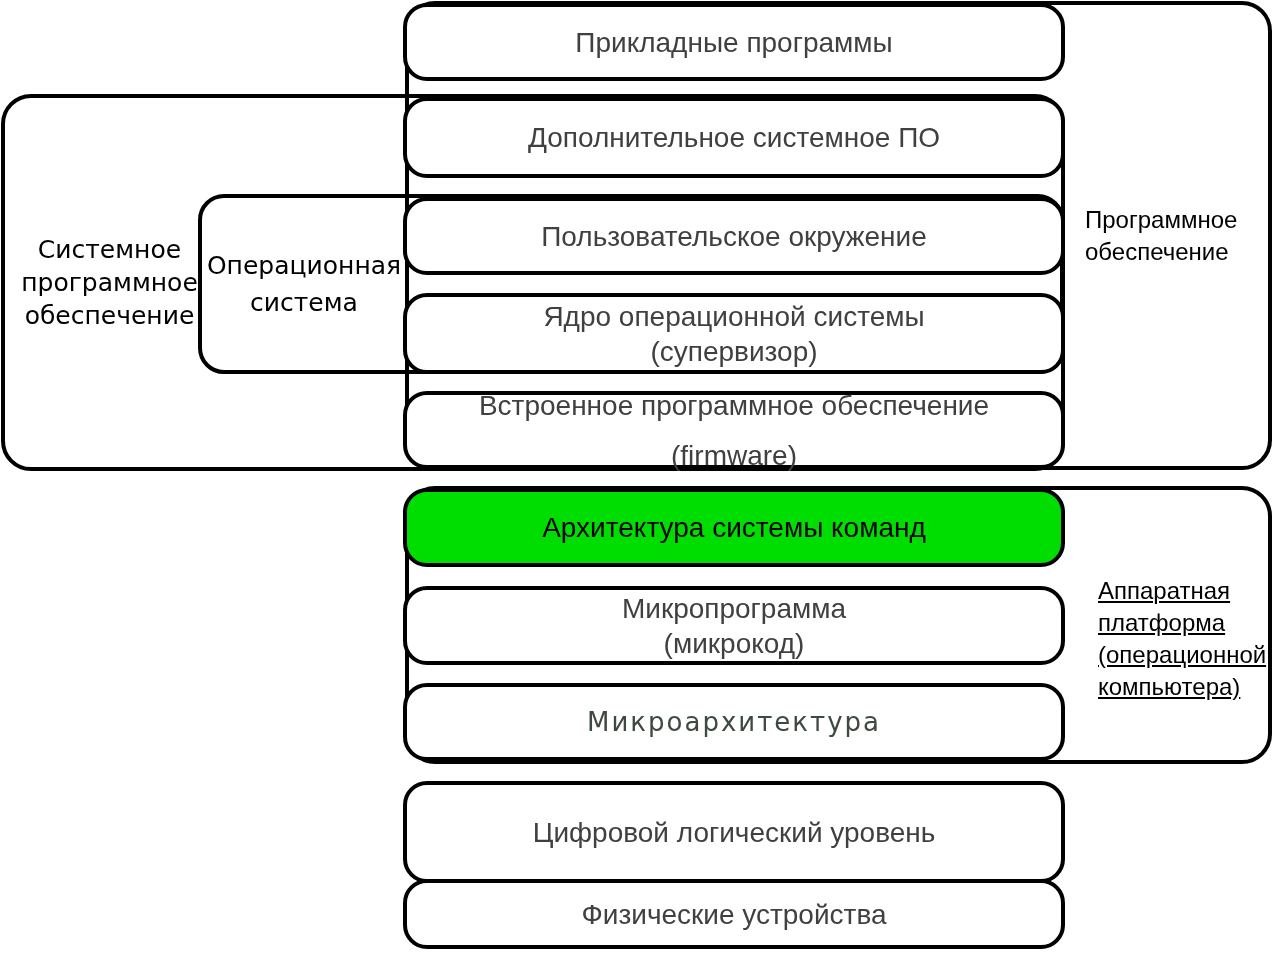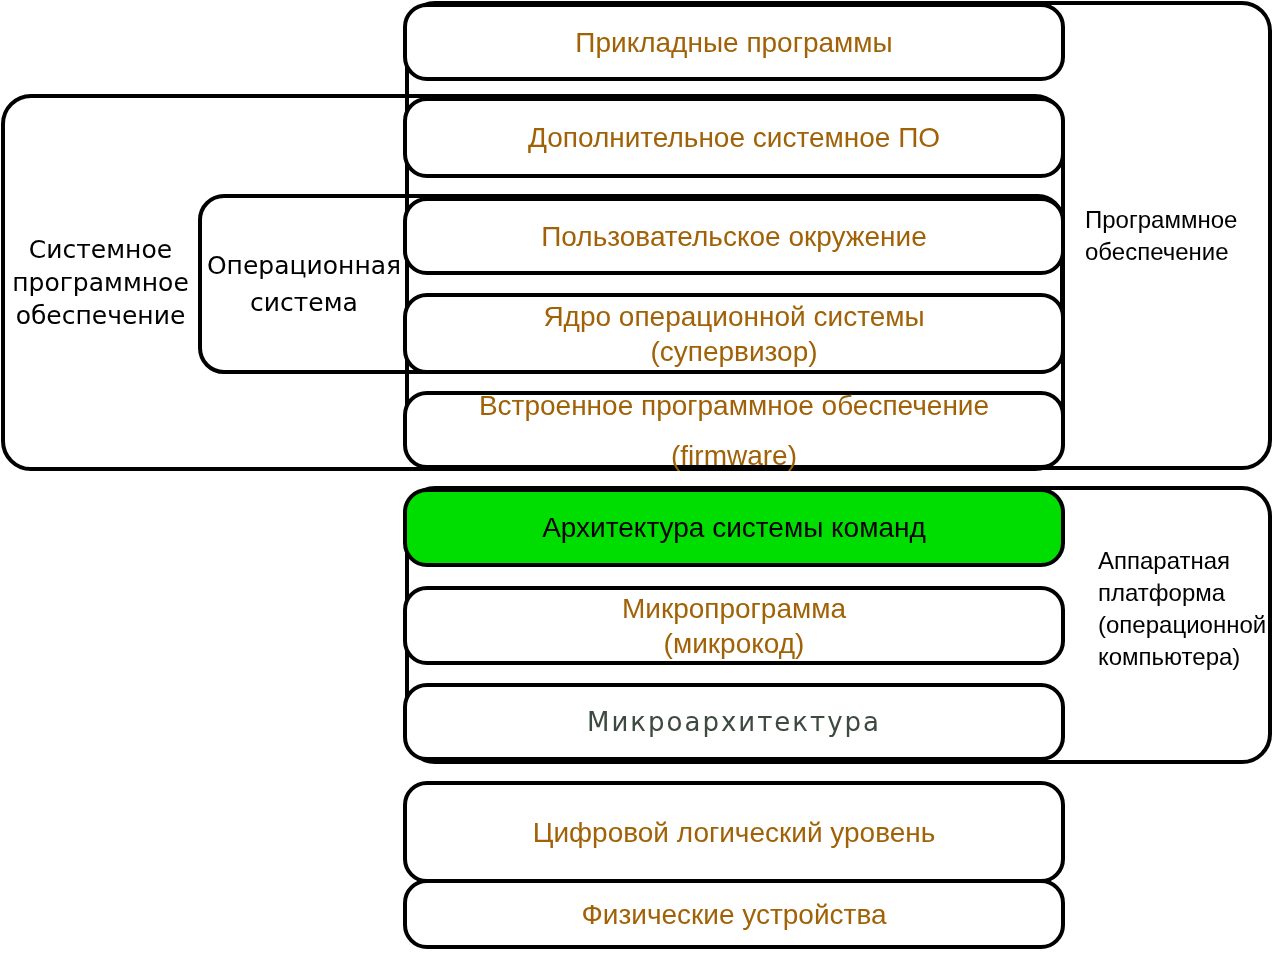--- a/index.html
+++ b/index.html
@@ -22,21 +22,21 @@
   }
   .row{
     left:403px;width:662px;
     background:#ffffff;
     border-radius:24px;
     z-index:2;
     display:flex;flex-direction:column;
     align-items:center;justify-content:center;
     text-align:center;
     font-size:28px;line-height:35px;
-    color:#a16207;
+    color:#404040;
   }
   .sw-outer{left:405px;top:1px;width:867px;height:469px;}
   .sys-box{left:1px;top:94px;width:1064px;height:377px;}
   .os-box{left:198px;top:194px;width:866px;height:180px;border-radius:26px;}
   .hw-outer{left:405px;top:486px;width:867px;height:278px;}
 
   .r1{top:3px;height:78px;}
   .r2{top:97px;height:81px;}
   .r3{top:197px;height:78px;}
   .r4{top:293px;height:81px;}
@@ -46,22 +46,22 @@
   .r8{top:683px;height:78px;color:#3d4a40;font-family:"DejaVu Sans",sans-serif;font-size:26px;letter-spacing:2px;}
   .r9{top:781px;height:102px;}
   .r10{top:879px;height:70px;}
 
   .side-label{
     position:absolute;z-index:3;
     display:flex;flex-direction:column;justify-content:center;
     color:#000000;
   }
   .sw-label{left:1085px;top:1px;width:183px;height:469px;font-size:24px;line-height:32px;text-align:left;}
-  .hw-label{left:1098px;top:470px;width:172px;height:278px;font-size:24px;line-height:32px;text-align:left;}
-  .sys-label{left:1px;top:94px;width:199px;height:377px;text-align:center;align-items:center;
+  .hw-label{left:1098px;top:500px;width:172px;height:278px;font-size:24px;line-height:32px;text-align:left;text-decoration:underline;}
+  .sys-label{left:10px;top:94px;width:199px;height:377px;text-align:center;align-items:center;
              font-family:"DejaVu Sans",sans-serif;font-size:25px;line-height:33px;}
   .os-label{left:198px;top:194px;width:212px;height:180px;text-align:center;align-items:center;
             font-family:"DejaVu Sans",sans-serif;font-size:25px;line-height:37px;}
   .line{display:block;}
 </style>
 </head>
 <body>
 
 <div class="canvas">
 

